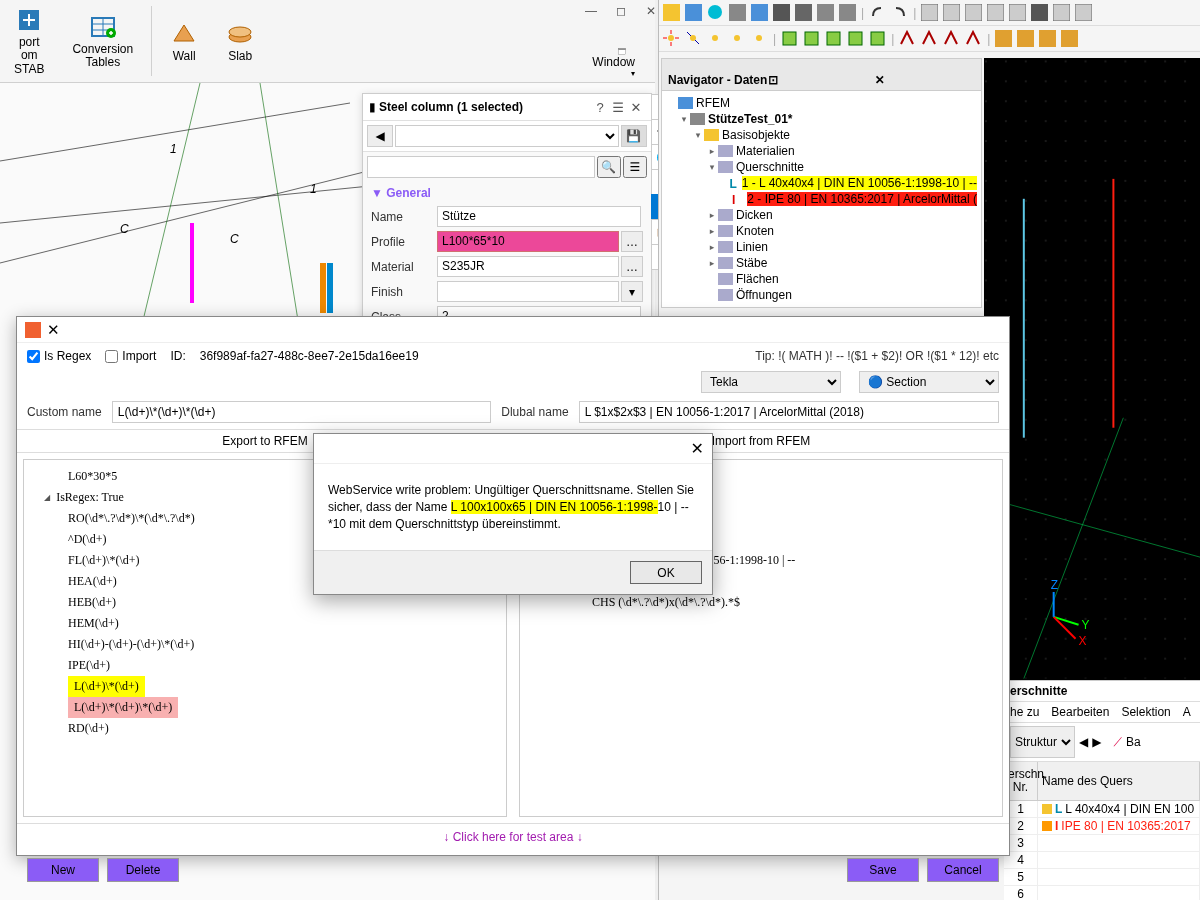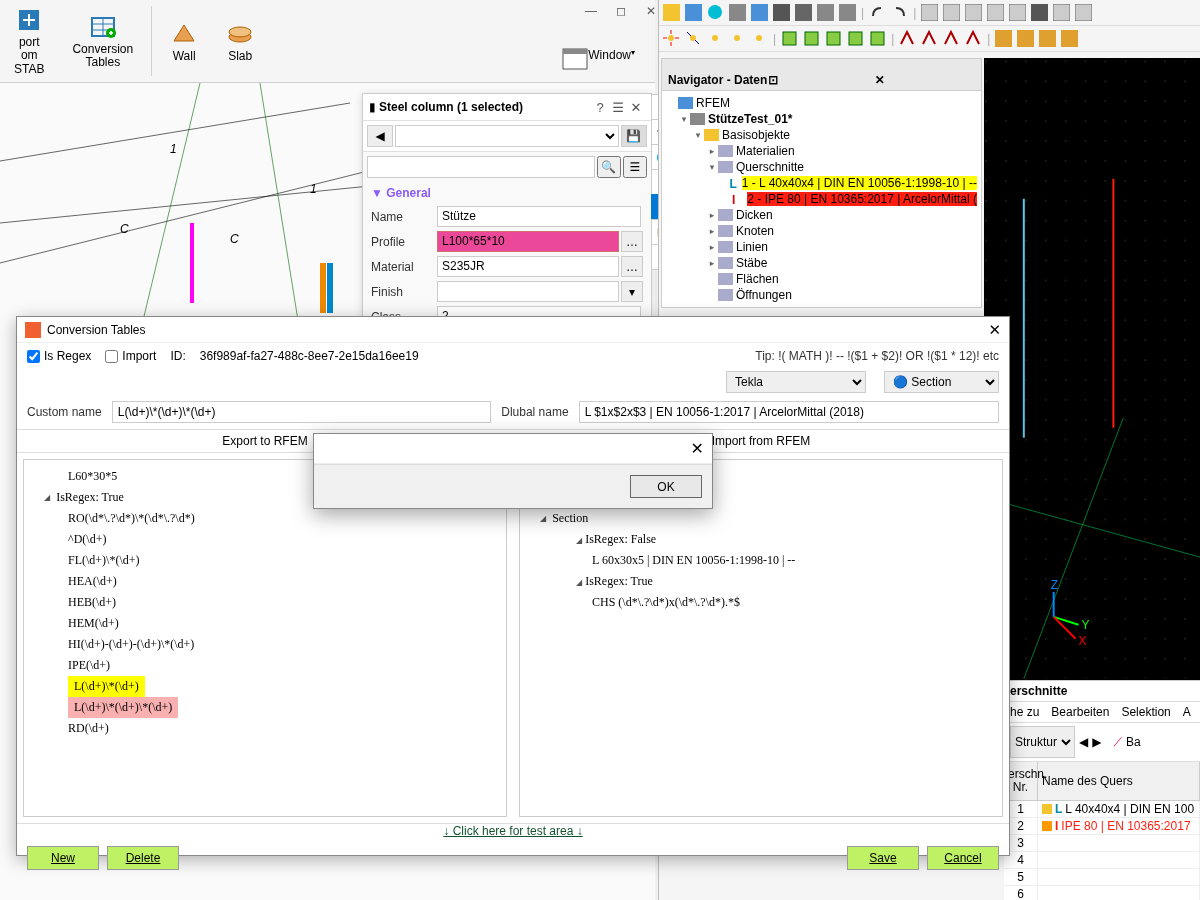--- a/index.html
+++ b/index.html
@@ -4,21 +4,21 @@
 <style>
 * { box-sizing: border-box; margin: 0; padding: 0; font-family: "Segoe UI", Tahoma, sans-serif; font-size: 12px; }
 body { width: 1200px; height: 900px; position: relative; overflow: hidden; background: #f0f0f0; }
 
 
 .ribbon-left { position: absolute; top: 0; left: 0; width: 655px; height: 83px; background: #f5f5f5; border-bottom: 1px solid #d0d0d0; display: flex; }
 .ribbon-item { display: flex; flex-direction: column; align-items: center; justify-content: center; padding: 4px 14px; cursor: pointer; }
 .ribbon-icon { width: 28px; height: 28px; margin-bottom: 2px; }
 .ribbon-divider { width: 1px; background: #d0d0d0; margin: 6px 4px; }
 .ribbon-spacer { flex: 1; }
-.window-group { display: flex; align-items: flex-start; justify-content: center; padding: 4px 20px; margin-top: 44px; }
+.window-group { display: flex; flex-direction: column; align-items: flex-end; justify-content: center; padding: 4px 20px; margin-top: 44px; }
 .window-ctrl { position: absolute; top: 0; right: 0; display: flex; }
 .window-ctrl div { width: 30px; height: 22px; display: flex; align-items: center; justify-content: center; color: #555; }
 
 
 .canvas-bg { position: absolute; top: 83px; left: 0; width: 655px; height: 817px; background: #fafafa; }
 .canvas-bg svg { width: 100%; height: 100%; }
 
 
 .steel-panel { position: absolute; top: 93px; left: 362px; width: 290px; height: 230px; background: #f9f9f9; border: 1px solid #ccc; box-shadow: 0 2px 8px rgba(0,0,0,.15); }
 .steel-head { display: flex; align-items: center; padding: 4px 6px; border-bottom: 1px solid #e0e0e0; background: #fff; }
@@ -91,23 +91,23 @@
 .conv-hdrbar div { flex: 1; text-align: center; padding: 4px; }
 .conv-lists { display: flex; height: 370px; }
 .conv-list { flex: 1; border: 1px solid #ccc; margin: 6px; overflow-y: auto; padding: 6px 0; }
 .conv-list .litem { padding: 3px 8px 3px 44px; font-family: "Segoe UI"; }
 .conv-list .litem.head { padding-left: 20px; display: flex; align-items: center; gap: 6px; }
 .conv-list .litem.head .tri { font-size: 8px; color: #555; }
 .conv-list .litem.sub { padding-left: 56px; }
 .conv-list .litem.sub2 { padding-left: 72px; }
 .conv-list .litem.hl-yellow { background: #ffff00; display:inline-block; margin-left:44px; padding: 3px 6px; }
 .conv-list .litem.hl-red { background: #f8b0b0; display:inline-block; margin-left:44px; padding: 3px 6px; }
-.conv-testbar { text-align: center; border-top: 1px solid #ddd; color: #14532d; text-decoration: underline; }
+.conv-testbar { text-align: center; padding: 6px; border-top: 1px solid #ddd; color: #a21caf; }
 .conv-buttons { display: flex; padding: 8px 10px; gap: 8px; }
-.conv-buttons button { width: 72px; height: 24px; border: 1px solid #999; background: #bef264; text-decoration: underline; }
+.conv-buttons button { width: 72px; height: 24px; border: 1px solid #999; background: #8b5cf6; }
 .conv-buttons .spacer { flex: 1; }
 
 
 .err-dialog { position: absolute; top: 433px; left: 313px; width: 400px; background: #fff; border: 1px solid #888; box-shadow: 0 6px 20px rgba(0,0,0,.35); }
 .err-titlebar { height: 30px; display: flex; align-items: center; justify-content: flex-end; padding: 0 8px; border-bottom: 1px solid #eee; }
 .err-titlebar .close { font-size: 16px; }
 .err-body { padding: 18px 14px; line-height: 1.4; }
 .err-body .hl { background: #ffff00; }
 .err-footer { background: #f0f0f0; padding: 10px; display: flex; justify-content: flex-end; border-top: 1px solid #ddd; }
 .err-footer button { width: 72px; height: 23px; border: 1px solid #666; background: #e8e8e8; }
@@ -513,41 +513,40 @@
             <div class="col-name"></div>
           </div>
         </div>
     </div>
   </div>
 </div>
 
 <div class="conv-dialog">
   <div class="conv-titlebar">
     <div class="ticon"></div>
-    <div class="title">Conversion Tables</div>
     <div class="close">✕</div>
   </div>
   <div class="conv-toprow">
     <label>
         <input type="checkbox" checked="" style=""> 
         <span>Is Regex</span>
       </label>
     <label>
         <input type="checkbox" style=""> 
         <span>Import</span>
       </label>
     <span>ID:</span>
     <span class="id-txt">36f989af-fa27-488c-8ee7-2e15da16ee19</span>
     <span class="tip">Tip: !( MATH )! -- !($1 + $2)! OR !($1 * 12)! etc</span>
   </div>
   <div class="conv-row2" style="gap:18px">
     <div style="flex:1.4;display:flex;align-items:center;gap:6px">
     </div>
     <select style="width:140px"><option>Tekla</option></select>
-    <select style="width:115px"><option>🔵 <span>Section</span></option></select>
+    <select style="width:140px"><option>🔵 <span>Section</span></option></select>
   </div>
   <div class="conv-row2">
     <span class="lbl">Custom name</span>
     <input style="flex: 0.9 1 0%;" value="L(\d+)\*(\d+)\*(\d+)">
     <span class="lbl">Dlubal name</span>
     <input style="flex: 1 1 0%;" value="L $1x$2x$3 | EN 10056-1:2017 | ArcelorMittal (2018)">
   </div>
   <div class="conv-hdrbar">
     <div>Export to RFEM</div>
     <div>Import from RFEM</div>
@@ -585,16 +584,19 @@
     <div class="spacer"></div>
     <button>Save</button>
     <button>Cancel</button>
   </div>
 </div>
 
 <div class="err-dialog">
   <div class="err-titlebar">
     <div class="close">✕</div>
   </div>
+  <div class="err-body">
+    <span>WebService write problem: Ungültiger Querschnittsname. Stellen Sie sicher, dass der Name </span><span class="hl">L 100x100x65 | DIN EN 10056-1:1998-</span><span>10 | --*10 mit dem Querschnittstyp übereinstimmt.</span>
+  </div>
   <div class="err-footer">
     <button>OK</button>
   </div>
 </div>
 
 </body></html>

